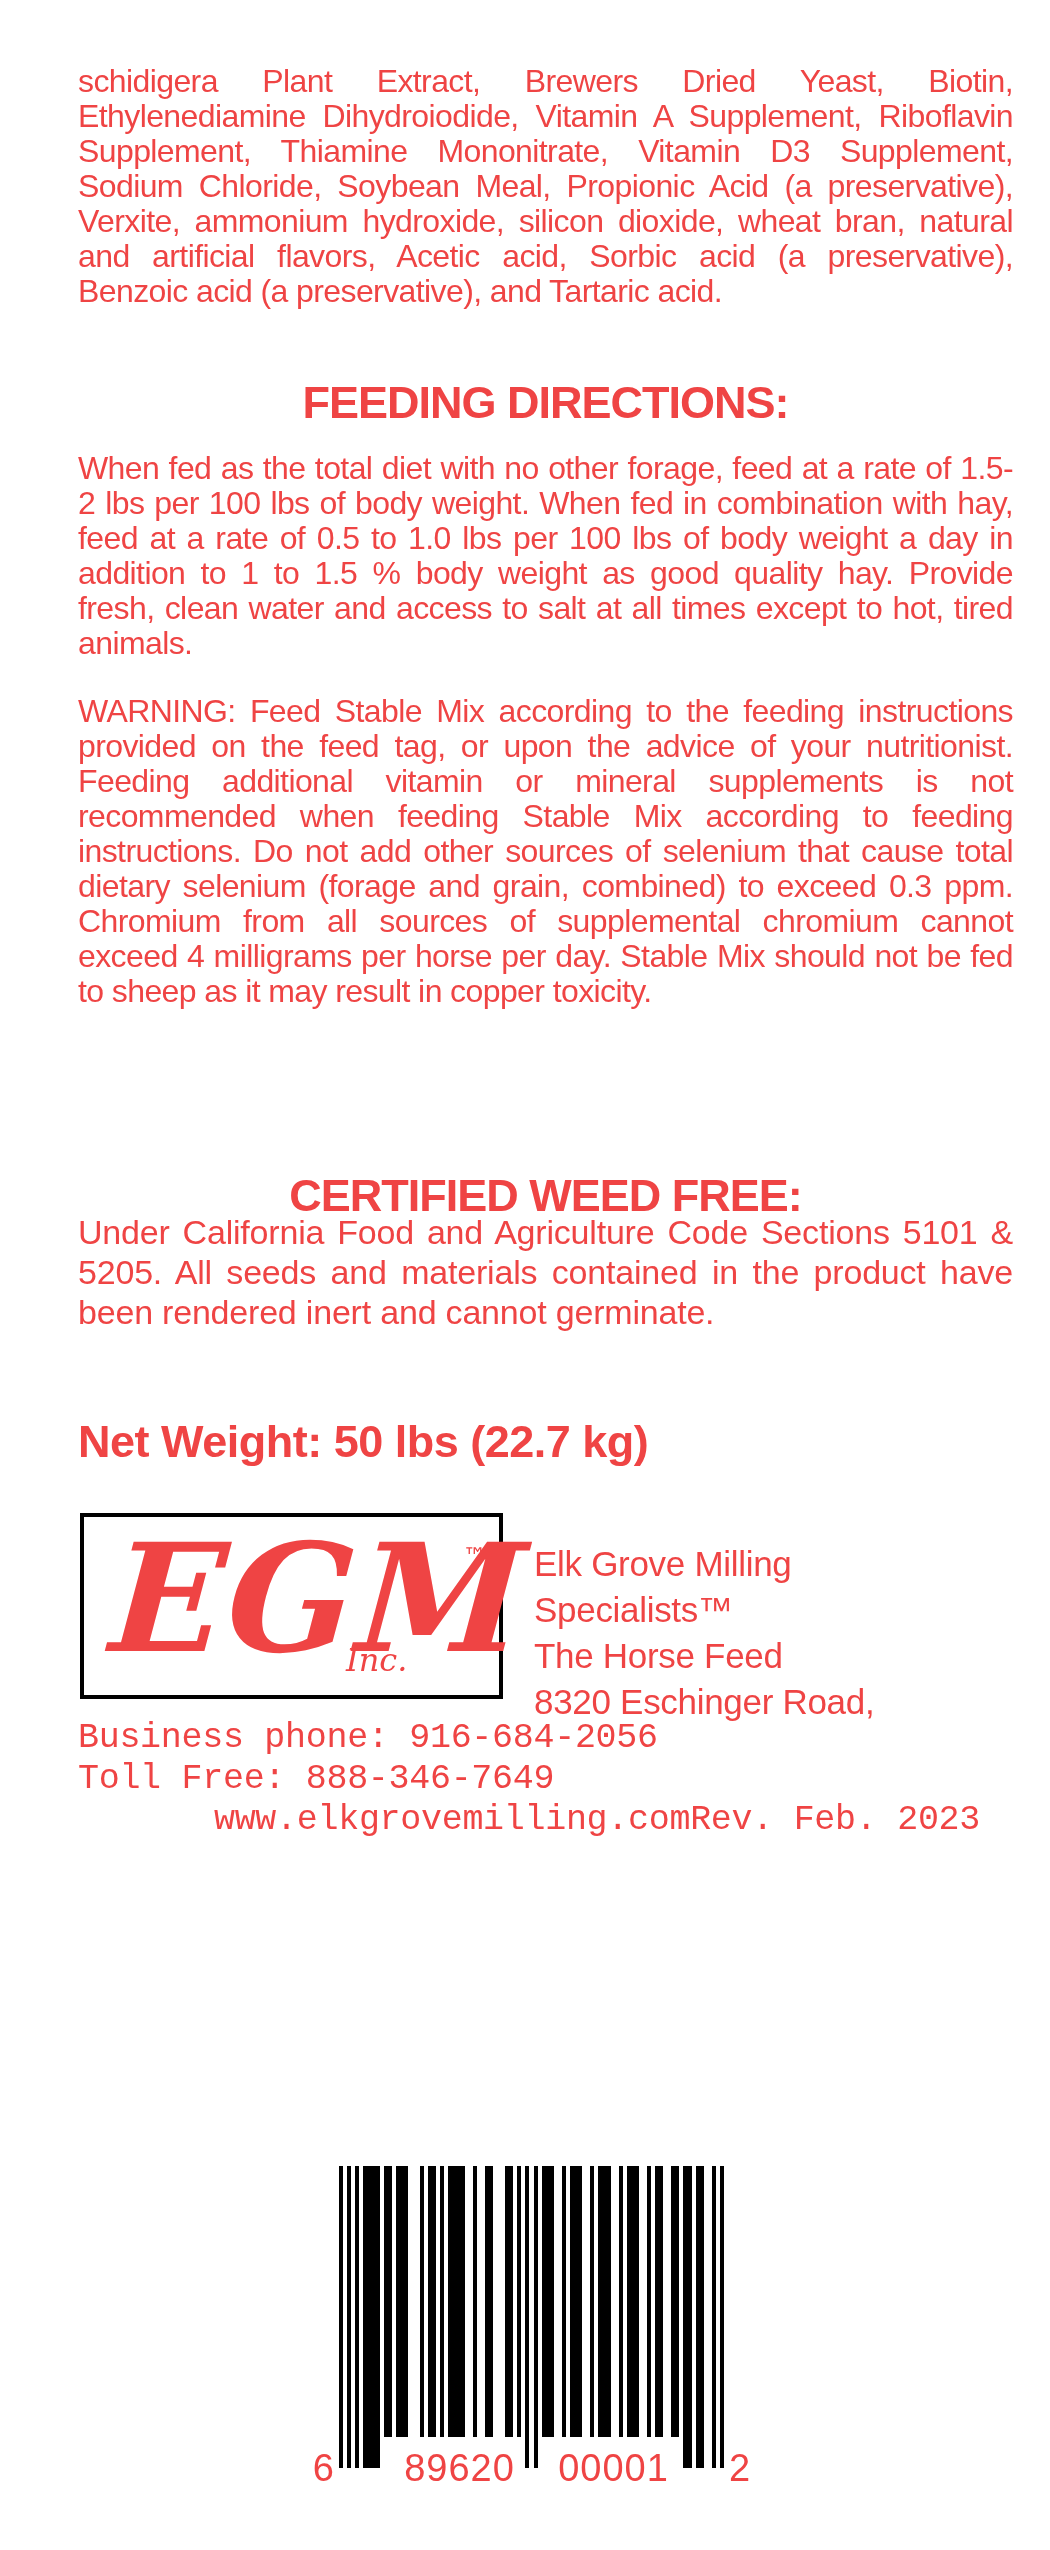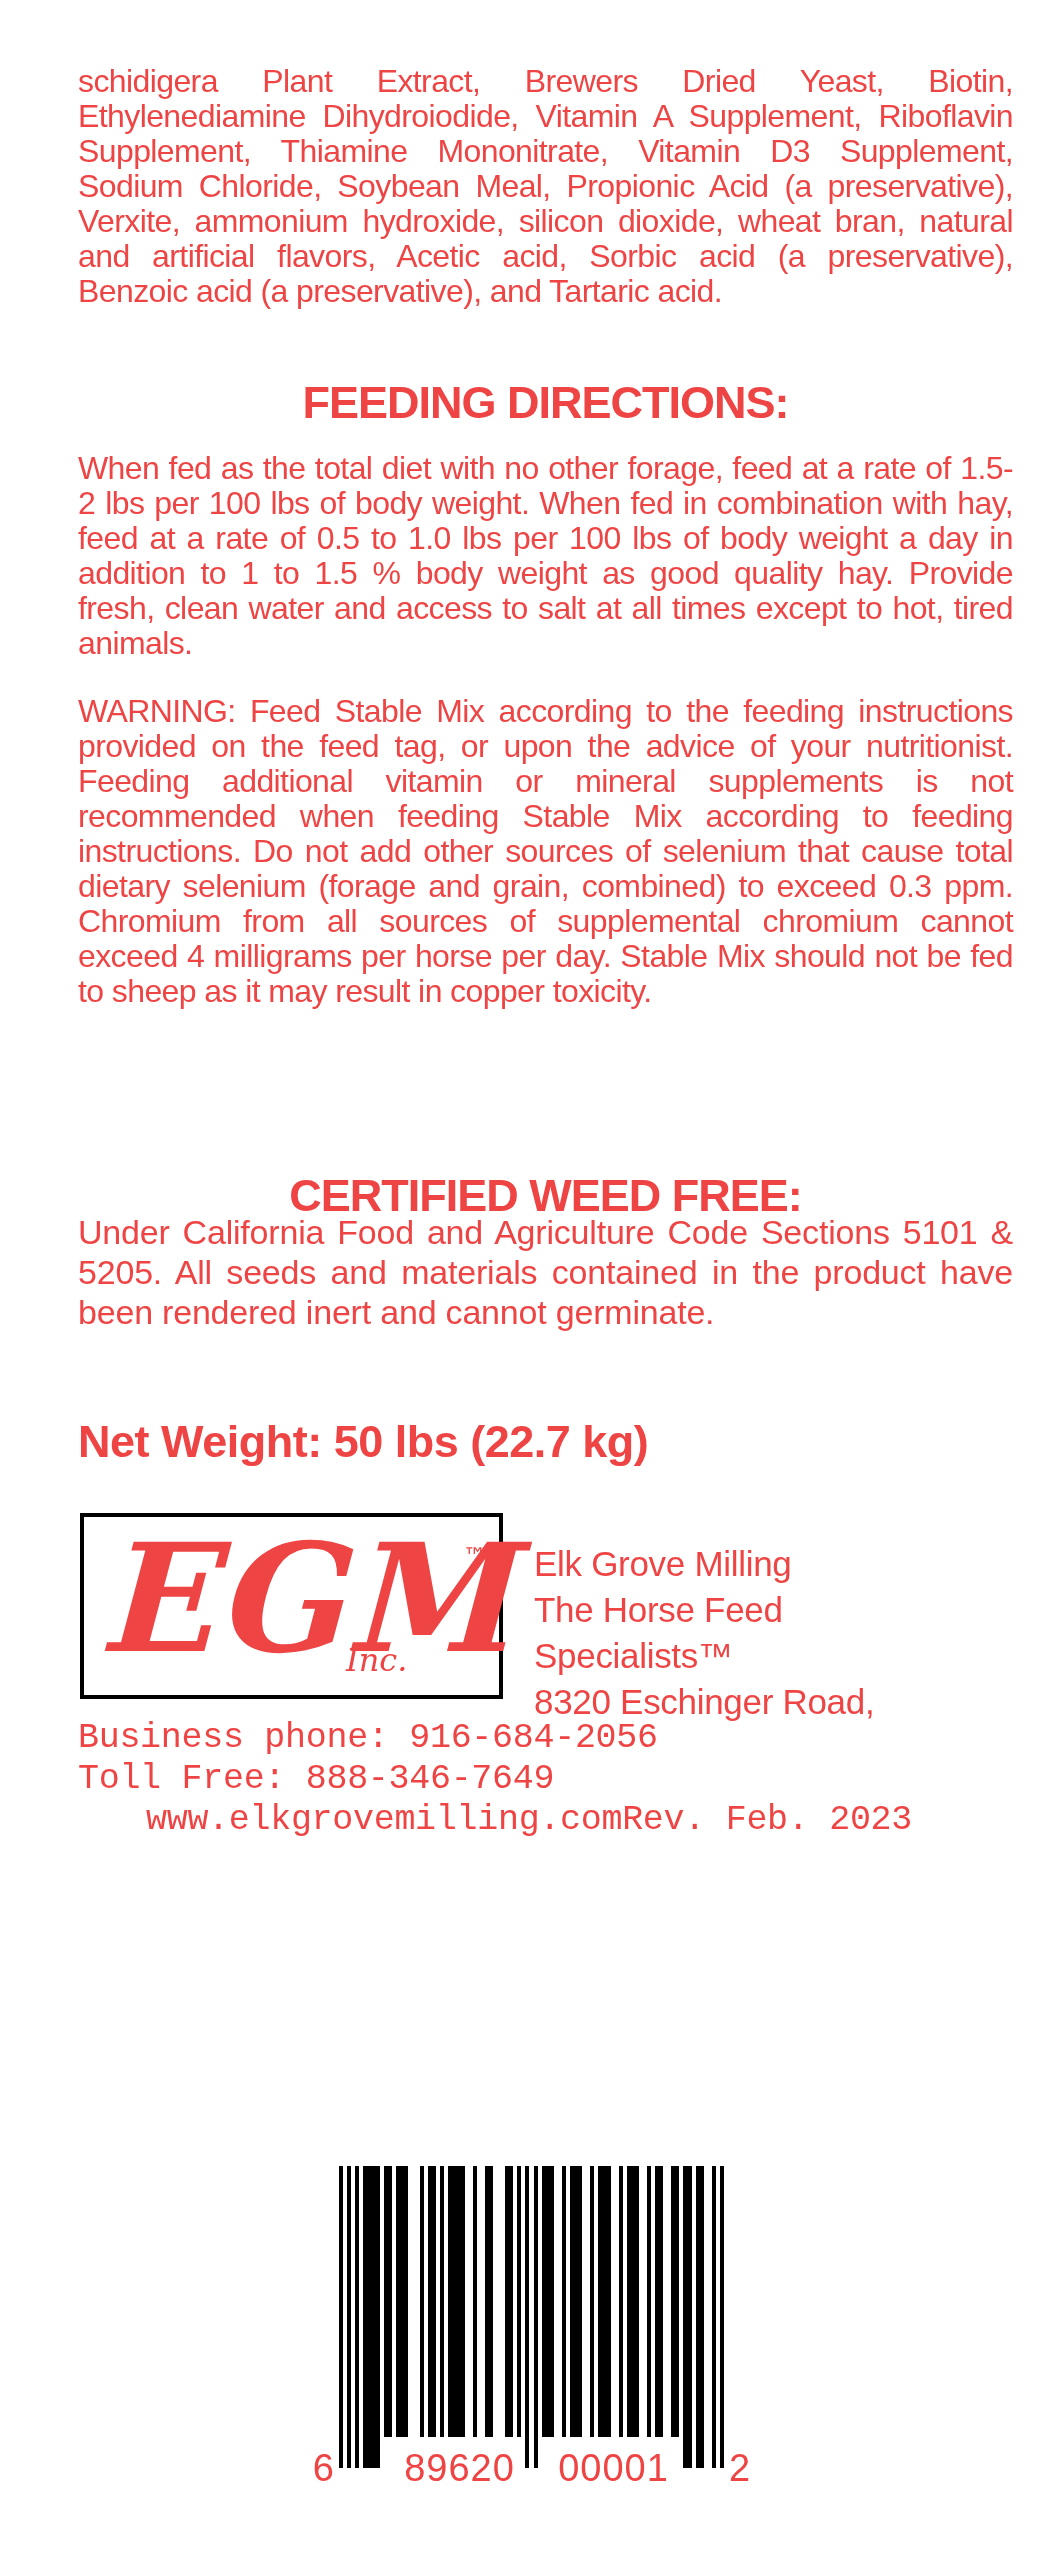--- a/index.html
+++ b/index.html
@@ -56,21 +56,21 @@
   }
   #company{
     position:absolute;left:534px;top:1541px;
     font-size:35px;line-height:46px;letter-spacing:-0.3px;
     white-space:nowrap;
   }
   #contact{
     position:absolute;left:78px;top:1718px;width:935px;
     font-size:35px;line-height:41px;letter-spacing:-0.3px;font-family:Liberation Mono, monospace;
   }
-  #contact .row3{display:flex;justify-content:center;}
+  #contact .row3{display:flex;justify-content:flex-end;}
   #contact .rev{margin-right:33px;}
   #barcode{
     position:absolute;left:339px;top:2166px;
     width:385px;height:330px;
   }
   #barcode svg{position:absolute;left:0;top:0;}
   .bc-digit{
     position:absolute;top:282px;
     font-size:38px;line-height:40px;letter-spacing:1px;
     text-align:center;
@@ -100,22 +100,22 @@
   <div class="netweight">Net Weight: 50 lbs (22.7 kg)</div>
 
   <div id="logo-box">
     <span id="egm-script">EGM</span>
     <span id="egm-tm">™</span>
     <span id="egm-inc">Inc.</span>
   </div>
 
   <div id="company">
     <div>Elk Grove Milling</div>
+    <div>Specialists™</div>
     <div>The Horse Feed</div>
-    <div>Specialists™</div>
     <div>8320 Eschinger Road,</div>
   </div>
 
   <div id="contact">
     <div>Business phone: 916-684-2056</div>
     <div>Toll Free: 888-346-7649</div>
     <div class="row3">
       <span>www.elkgrovemilling.com</span>
       <span class="rev">Rev. Feb. 2023</span>
     </div>

